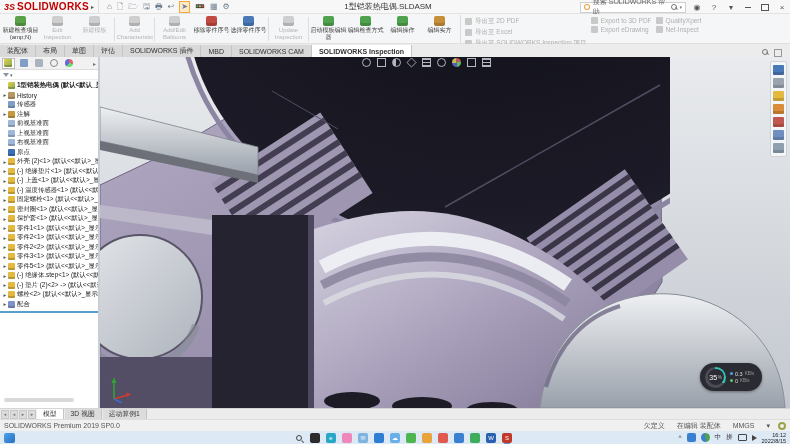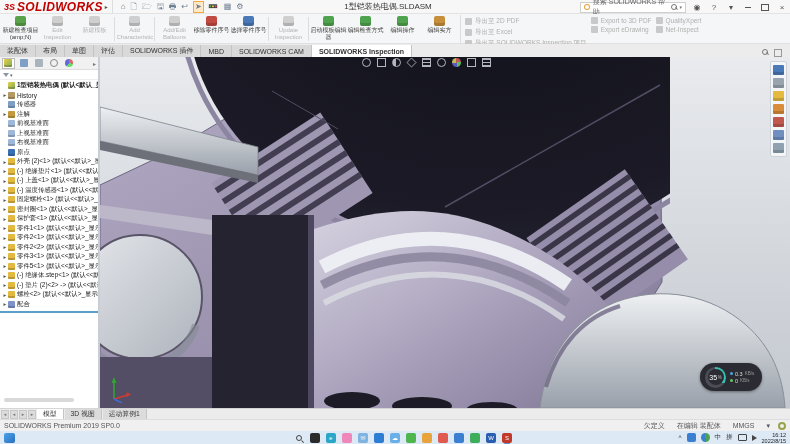--- a/index.html
+++ b/index.html
@@ -3,21 +3,21 @@
 <meta charset="utf-8">
 <style>
   * { margin:0; padding:0; box-sizing:border-box; }
   html,body { width:790px; height:444px; overflow:hidden; font-family:"Liberation Sans", sans-serif; }
   #app { position:relative; width:790px; height:444px; background:#eef0f2; font-family:"Liberation Sans", sans-serif; }
 
   
   #titlebar { position:absolute; left:0; top:0; width:790px; height:14px; background:#f7f7f7; border-bottom:1px solid #e3e3e3; display:flex; align-items:center; font-size:8px; color:#444; }
   .brand { display:flex; align-items:center; padding:0 4px; height:100%; border-right:1px solid #ddd; }
   .brand .mark { color:#c00000; font-weight:bold; font-style:italic; font-size:9px; margin-right:2px; }
-  .brand .bname { color:#c00000; font-weight:bold; font-size:12px; letter-spacing:.3px;font-style:italic; }
+  .brand .bname { color:#c00000; font-weight:bold; font-size:10px; letter-spacing:.3px; }
   .qa { display:flex; align-items:center; gap:5px; padding-left:8px; }
   .qa .qicon { font-size:8px; color:#6b7d90; line-height:10px; }
   .qa .qicon.sel { border:1px solid #f3a93c; background:#fde9c8; padding:0 1px; }
   #doc-title { position:absolute; left:50%; transform:translateX(-58%); top:1px; font-size:8px; color:#333; }
   .tb-right { position:absolute; right:2px; top:0; height:14px; display:flex; align-items:center; gap:5px; }
   .searchbox { display:flex; align-items:center; gap:3px; border:1px solid #cfcfcf; background:#fff; height:11px; padding:0 3px; width:106px; font-size:7px; color:#666; }
   .mag { position:relative; width:6px; height:6px; }
   .mag::before { content:""; position:absolute; left:0; top:0; width:4px; height:4px; border:1px solid #777; border-radius:50%; }
   .mag::after { content:""; position:absolute; left:4px; top:4px; width:3px; height:1px; background:#777; transform:rotate(45deg); }
   .winbtn { width:12px; height:11px; display:flex; align-items:center; justify-content:center; font-size:8px; color:#555; }

